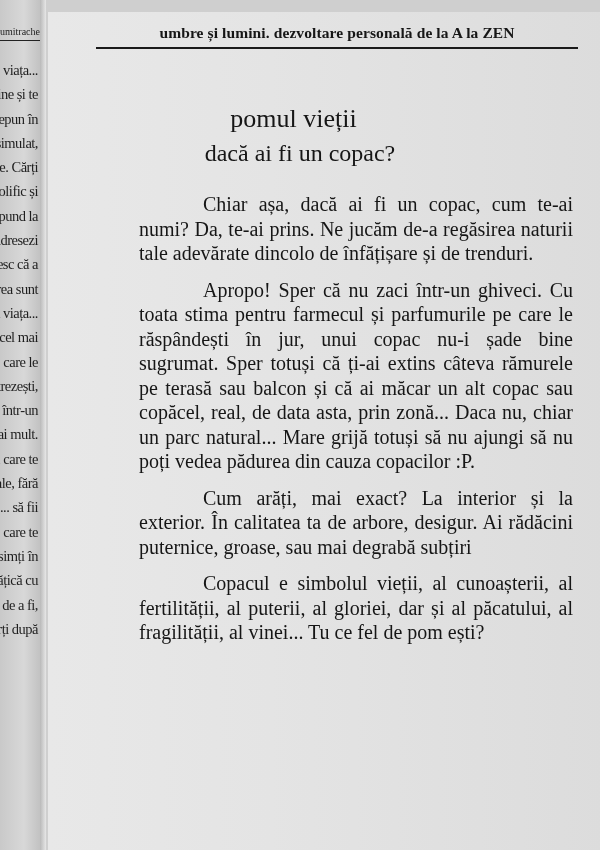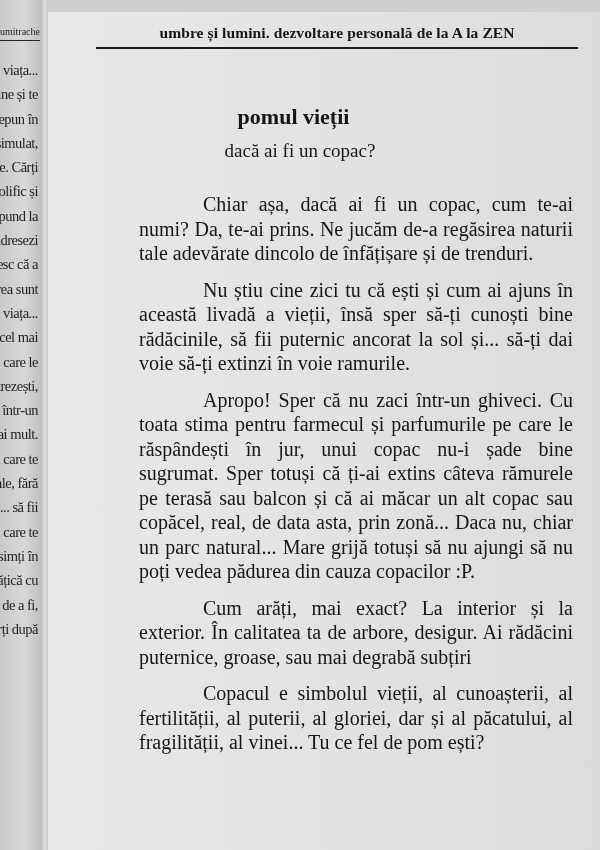--- a/index.html
+++ b/index.html
@@ -34,25 +34,25 @@
     background: linear-gradient(to right, #e8e8e8 0%, #e4e4e4 40%, #dcdcdc 100%);
     margin-top: 12px;
   }
   .running-header {
     position:absolute; left:48px; top:12px; width:482px;
     border-bottom:2px solid #1a1a1a; padding-bottom:5px;
     font-weight:bold; font-size:15.5px; text-align:center; letter-spacing:0.1px;
   }
   .chapter-title {
     position:absolute; left:0; width:491px; top:92px; text-align:center;
-    font-weight:bold; font-size:22px;
+    font-weight:normal; font-size:26px;
   }
   .chapter-subtitle {
     position:absolute; left:0; width:504px; top:128px; text-align:center;
-    font-size:19px;
+    font-size:24px;
   }
   .body-text {
     position:absolute; left:91px; top:180px; width:434px;
     font-size:20px; line-height:24.5px; text-align:justify;
   }
   .para { margin:0 0 12px 0; text-indent:64px; }
 </style>
 </head>
 <body>
 
@@ -87,18 +87,17 @@
 </div>
 
 <div class="spine"></div>
 
 <div class="right-page">
   <div class="running-header">umbre și lumini. dezvoltare personală de la A la ZEN</div>
   <div class="chapter-title">pomul vieții</div>
   <div class="chapter-subtitle">dacă ai fi un copac?</div>
   <div class="body-text">
     <p class="para">Chiar așa, dacă ai fi un copac, cum te-ai numi? Da, te-ai prins. Ne jucăm de-a regăsirea naturii tale adevărate dincolo de înfățișare și de trenduri.</p>
-    <p class="para">Nu știu cine zici tu că ești și cum ai ajuns în această livadă a vieții, însă sper să-ți cunoști bine rădăcinile, să fii puternic ancorat la sol și... să-ți dai voie să-ți extinzi în voie ramurile.</p>
     <p class="para">Apropo! Sper că nu zaci într-un ghiveci. Cu toata stima pentru farmecul și parfumurile pe care le răspândești în jur, unui copac nu-i șade bine sugrumat. Sper totuși că ți-ai extins câteva rămurele pe terasă sau balcon și că ai măcar un alt copac sau copăcel, real, de data asta, prin zonă... Daca nu, chiar un parc natural... Mare grijă totuși să nu ajungi să nu poți vedea pădurea din cauza copacilor :P.</p>
     <p class="para">Cum arăți, mai exact? La interior și la exterior. În calitatea ta de arbore, desigur. Ai rădăcini puternice, groase, sau mai degrabă subțiri</p>
     <p class="para">Copacul e simbolul vieții, al cunoașterii, al fertilității, al puterii, al gloriei, dar și al păcatului, al fragilității, al vinei... Tu ce fel de pom ești?</p>
   </div>
 </div>
 
 </body></html>

